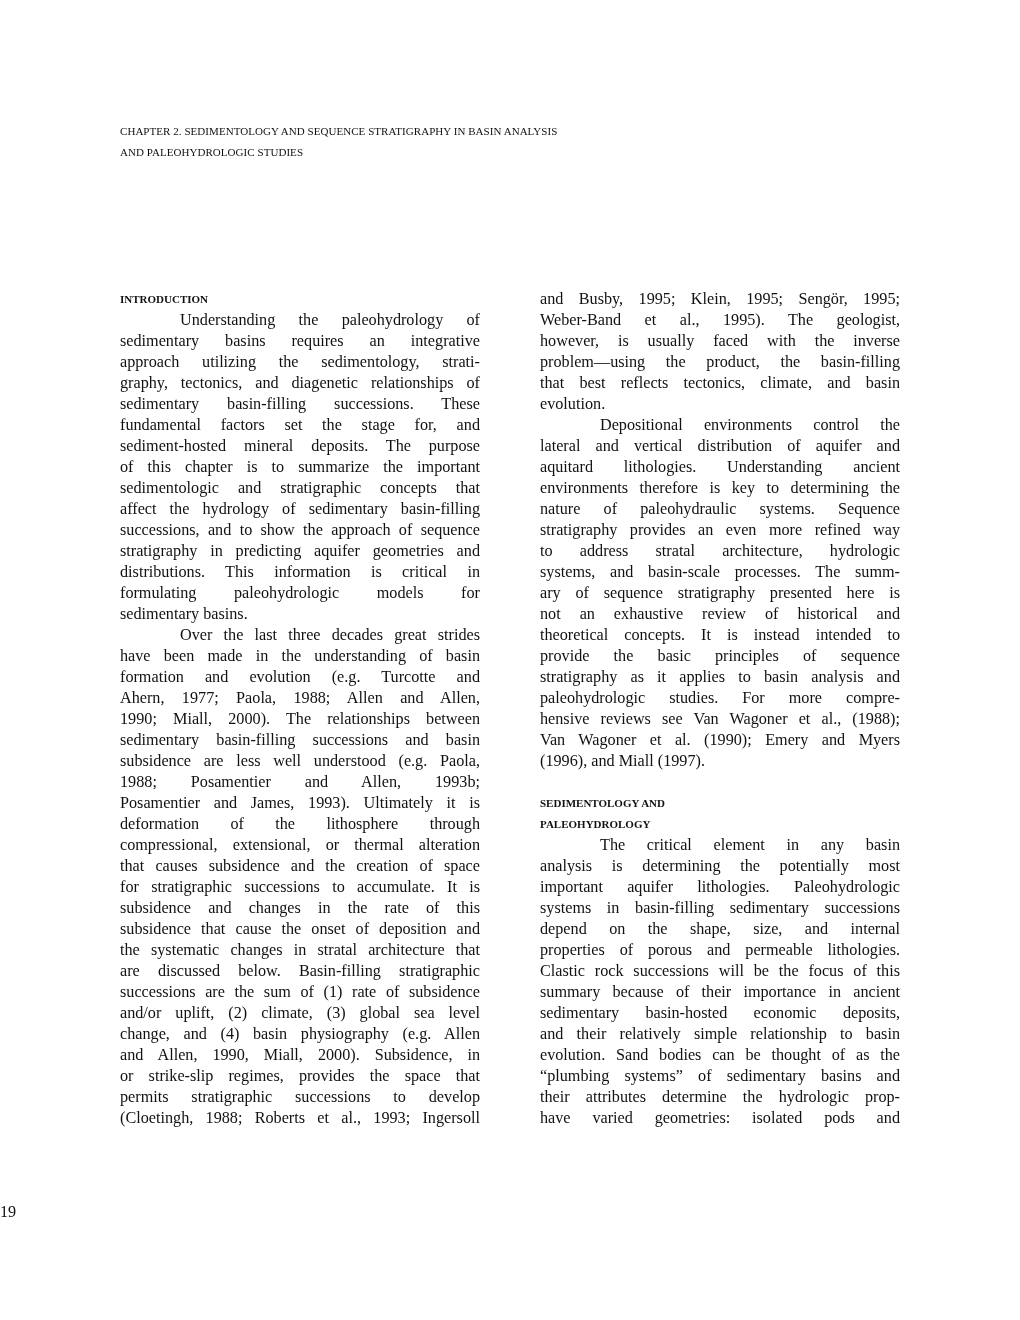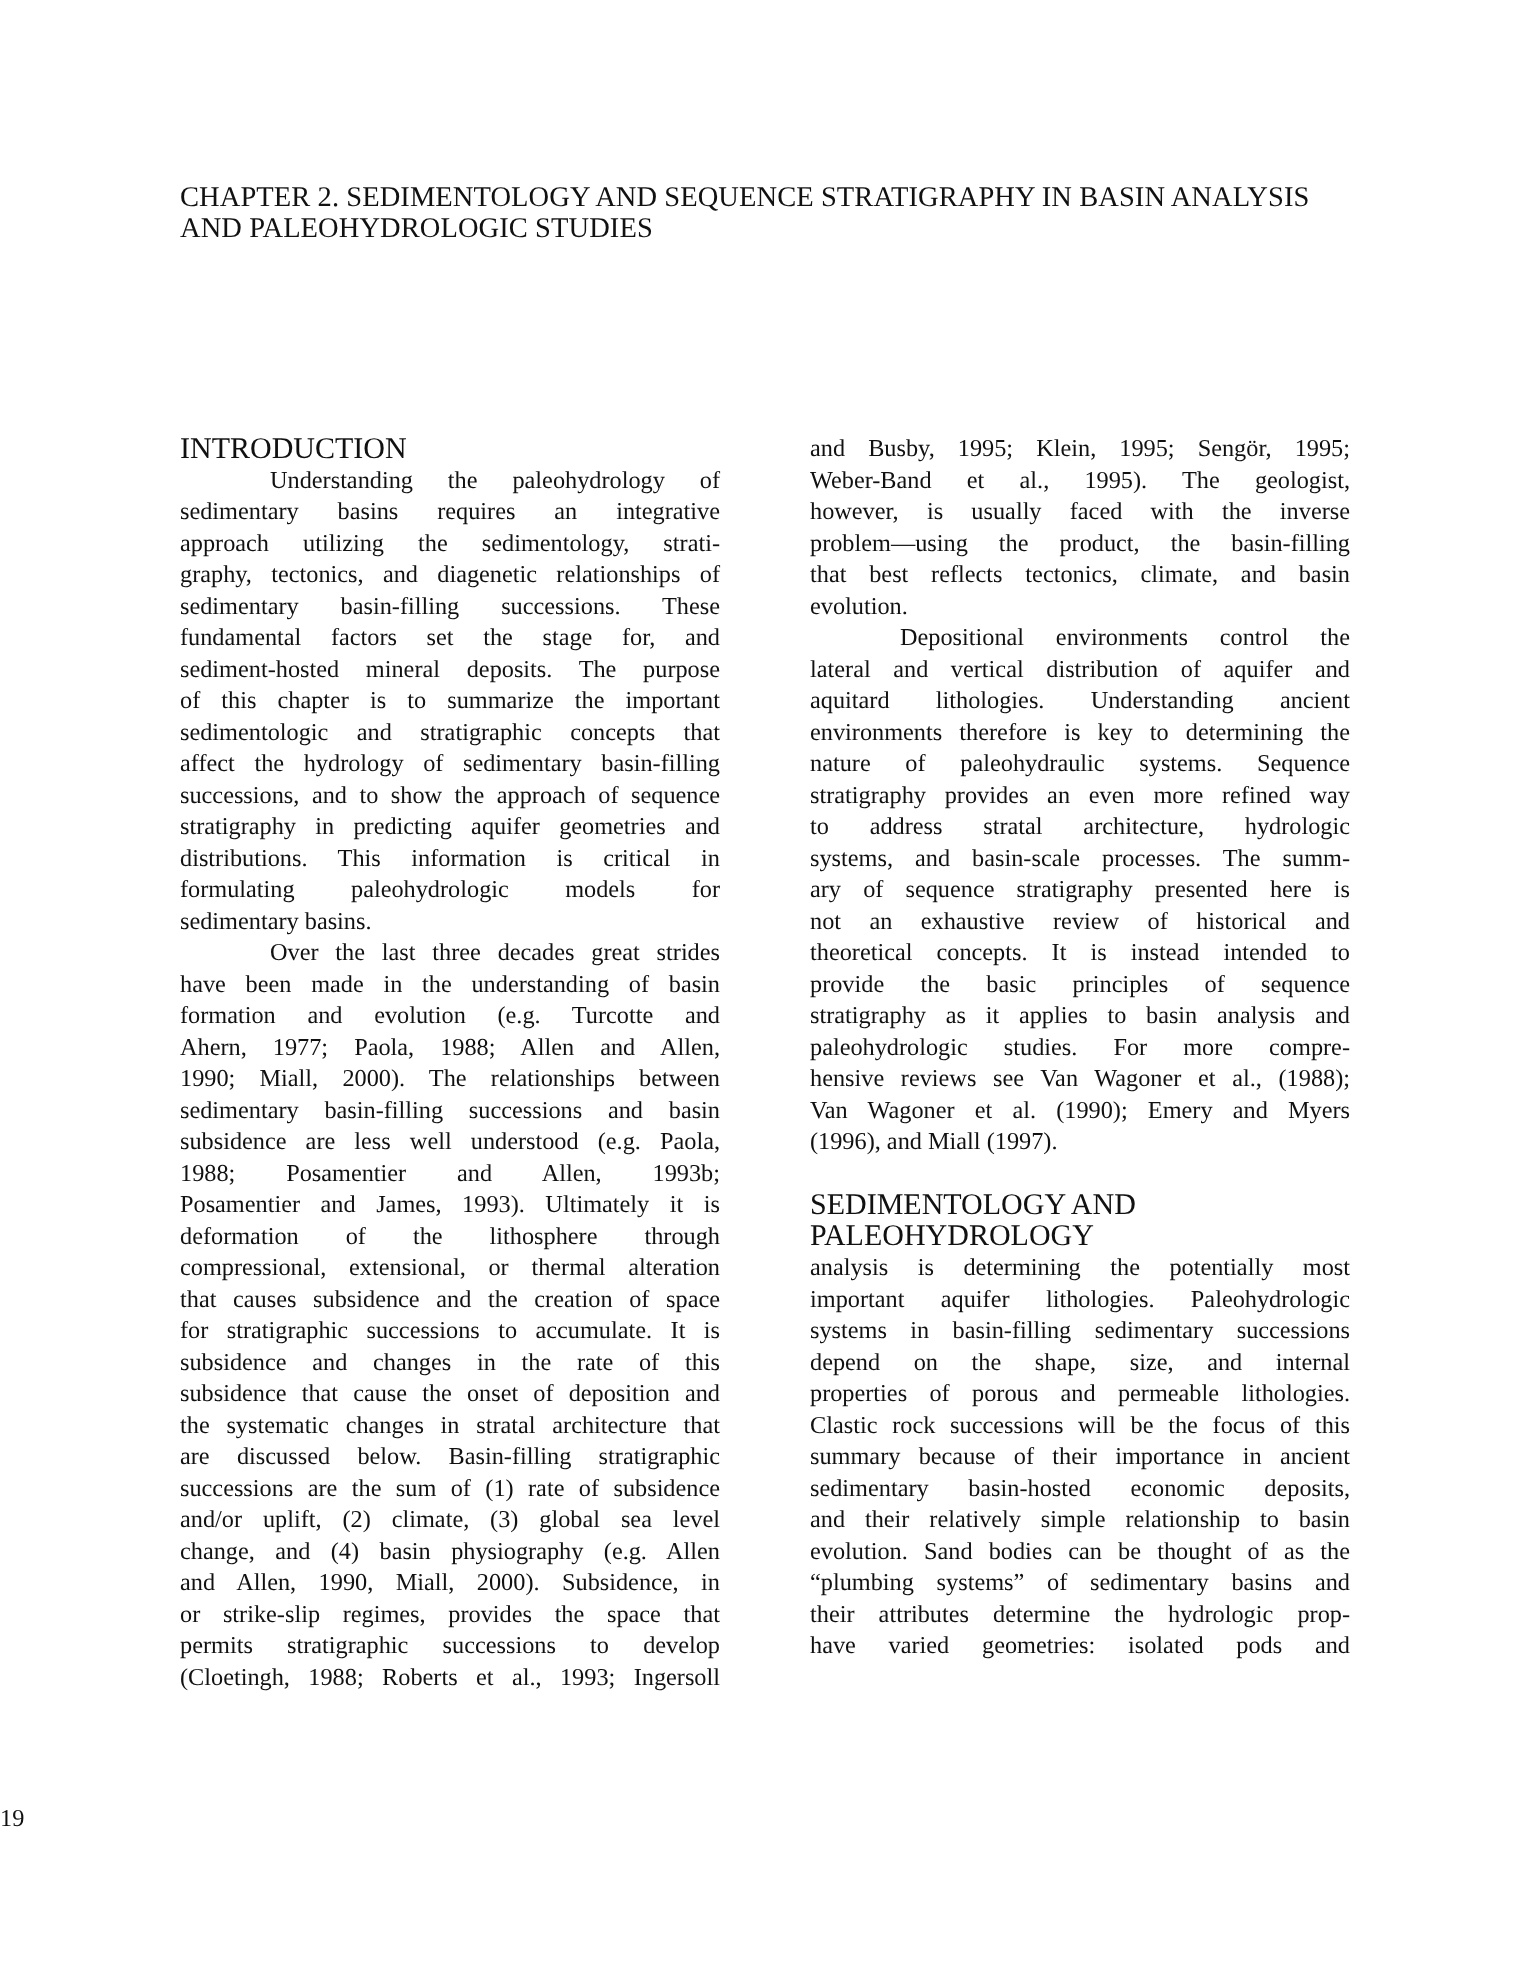--- a/index.html
+++ b/index.html
@@ -1,27 +1,27 @@
 <!DOCTYPE html>
 <html><head>
 <meta charset="utf-8">
 <style>
   html, body { margin: 0; padding: 0; background: #ffffff; }
   body { width: 1020px; height: 1320px; position: relative; overflow: hidden;
          font-family: "Liberation Serif", "DejaVu Serif", serif; color: #111; }
   .title { position: absolute; left: 120px; top: 121px; width: 790px;
-           font-size: 19px; line-height: 21px; letter-spacing: 0.05px; }
+           font-size: 11px; line-height: 21px; letter-spacing: 0.05px; }
   .col { position: absolute; top: 289px; width: 360px; }
   .col.left { left: 120px; }
   .col.right { left: 540px; }
   .ln { display: block; height: 21px; line-height: 21px; font-size: 16.2px;
         text-align: justify; text-align-last: justify; white-space: nowrap; overflow: visible; }
   .ln.last { text-align-last: left; }
   .ln.indent { padding-left: 60px; }
-  .ln.head { font-weight: normal; text-align-last: left; font-size: 20px; }
+  .ln.head { font-weight: bold; text-align-last: left; font-size: 11px; }
   .gap { display: block; height: 21px; }
   .page-num { position: absolute; left: 0; width: 1020px; top: 1203px; text-align: left;
               font-size: 16.2px; }
 </style>
 </head>
 <body>
 
 <div class="title">
   <div>CHAPTER 2. SEDIMENTOLOGY AND SEQUENCE STRATIGRAPHY IN BASIN ANALYSIS</div>
   <div>AND PALEOHYDROLOGIC STUDIES</div>
@@ -95,20 +95,21 @@
       <span class="ln">stratigraphy as it applies to basin analysis and</span>
       <span class="ln">paleohydrologic studies.  For more compre-</span>
       <span class="ln">hensive reviews see Van Wagoner et al., (1988);</span>
       <span class="ln">Van Wagoner et al. (1990); Emery and Myers</span>
       <span class="ln last">(1996), and Miall (1997).</span>
     </div>
   <span class="gap"></span>
   <span class="ln head">SEDIMENTOLOGY AND</span>
   <span class="ln head">PALEOHYDROLOGY</span>
   <div>
+      <span class="ln indent">The critical element in any basin</span>
       <span class="ln">analysis is determining the potentially most</span>
       <span class="ln">important aquifer lithologies.  Paleohydrologic</span>
       <span class="ln">systems in basin-filling sedimentary successions</span>
       <span class="ln">depend on the shape, size, and internal</span>
       <span class="ln">properties of porous and permeable lithologies.</span>
       <span class="ln">Clastic rock successions will be the focus of this</span>
       <span class="ln">summary because of their importance in ancient</span>
       <span class="ln">sedimentary basin-hosted economic deposits,</span>
       <span class="ln">and their relatively simple relationship to basin</span>
       <span class="ln">evolution.  Sand bodies can be thought of as the</span>

